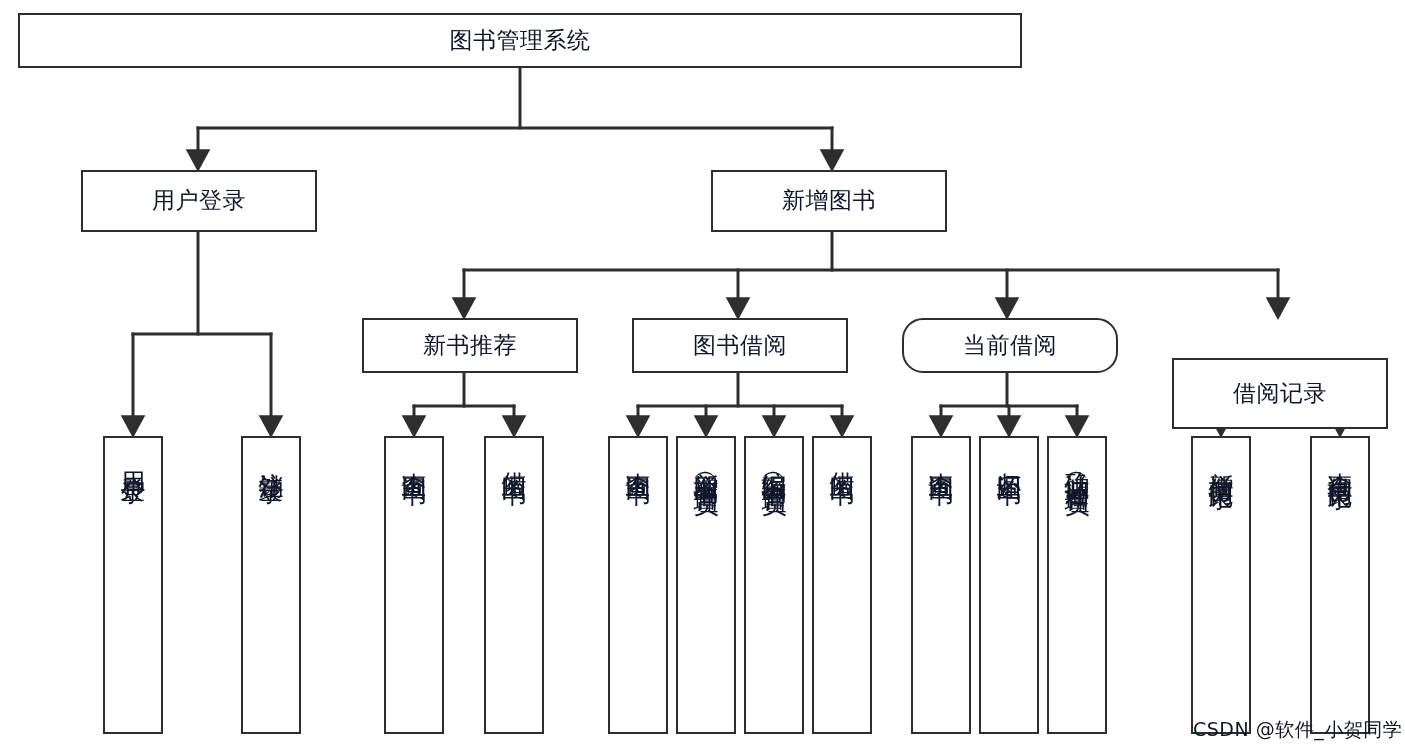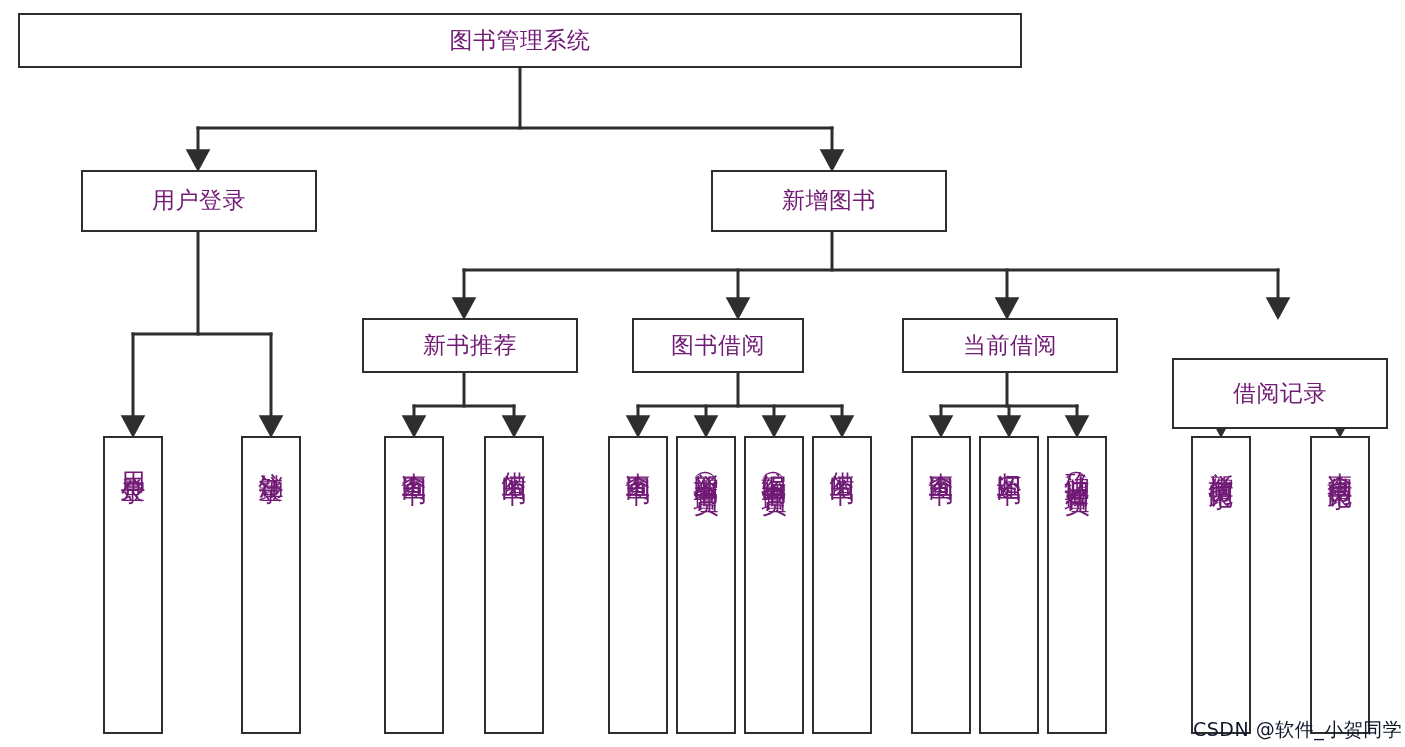--- a/index.html
+++ b/index.html
@@ -27,21 +27,21 @@
     pointer-events: none;
   }
   .node {
     position: absolute;
     box-sizing: border-box;
     background: #ffffff;
     border: 2px solid #2e2e2e;
     display: flex;
     align-items: center;
     justify-content: center;
-    color: #701a75;
+    color: #0f172a;
     z-index: 2;
   }
   .node .label {
     display: block;
     text-align: center;
     line-height: 1.12;
     letter-spacing: 0.5px;
   }
   .node.horizontal .label {
     font-size: 23px;
@@ -134,24 +134,24 @@
   <div class="node horizontal" style="left:81px; top:170px; width:236px; height:62px;">
     <span class="label">用户登录</span>
   </div>
   <div class="node horizontal" style="left:711px; top:170px; width:236px; height:62px;">
     <span class="label">新增图书</span>
   </div>
 
   <div class="node horizontal" style="left:362px; top:318px; width:216px; height:55px;">
     <span class="label">新书推荐</span>
   </div>
-  <div class="node horizontal" style="left:632px; top:318px; width:172px; height:55px;">
+  <div class="node horizontal" style="left:632px; top:318px; width:216px; height:55px;">
     <span class="label">图书借阅</span>
   </div>
-  <div class="node horizontal" style="left:902px; top:318px; width:216px; height:55px;">
+  <div class="node horizontal" style="left:902px; top:318px; width:216px; height:55px;border-radius:21px;">
     <span class="label">当前借阅</span>
   </div>
   <div class="node horizontal" style="left:1172px; top:318px; width:216px; height:71px;margin-top:40px;">
     <span class="label">借阅记录</span>
   </div>
 
   <div class="node vertical" style="left:103px; top:436px; width:60px; height:298px;">
     <span class="label">用户登录</span>
   </div>
   <div class="node vertical" style="left:241px; top:436px; width:60px; height:298px;">

